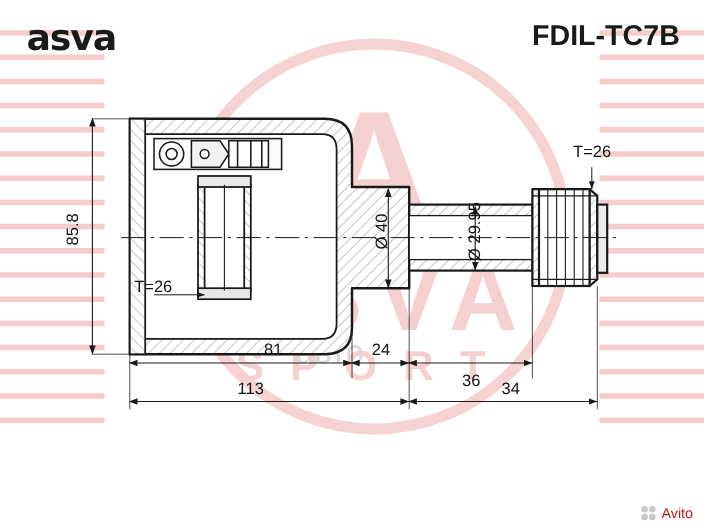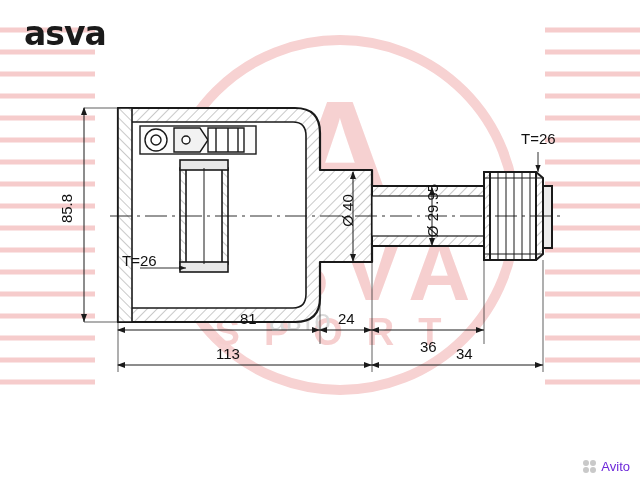--- a/index.html
+++ b/index.html
@@ -18,21 +18,21 @@
     font-family:"DejaVu Sans", sans-serif;
   }
   .partno{
     position:absolute;right:22px;top:17px;
     font-size:26px;font-weight:bold;color:#1a1a1a;
     letter-spacing:0px;
     font-family:"Liberation Sans", sans-serif;
   }
   .wm-avito{
     position:absolute;right:10px;bottom:6px;
-    font-size:13px;color:#6d28d9;
+    font-size:13px;color:#b91c1c;
     display:flex;align-items:center;gap:4px;
   }
   .wm-avito svg{display:block;}
   .lbl{
     position:absolute;
     font-size:15px;color:#111;
     font-family:"Liberation Sans", sans-serif;
     white-space:nowrap;
   }
   .lbl.b{font-weight:normal;}
@@ -210,20 +210,21 @@
       <line x1="372" y1="365" x2="543" y2="365" marker-start="url(#ahs)" marker-end="url(#ah)"></line>
       <line x1="543" y1="260" x2="543" y2="372" stroke-width="0.7"></line>
 
       <line x1="140" y1="268" x2="186" y2="268" stroke-width="0.9" marker-end="url(#ah)"></line>
       <line x1="538" y1="152" x2="538" y2="172" stroke-width="0.9" marker-end="url(#ah)"></line>
     </g>
   </svg>
 
   
   <div class="brand">asva</div>
+  <div class="partno">FDIL-TC7B</div>
 
   <div class="lbl b" style="left:122px;top:252px;">T=26</div>
 
   <div class="lbl b" style="left:521px;top:130px;">T=26</div>
 
   <div class="lbl vert" style="left:36px;top:200px;width:60px;text-align:center;">85.8</div>
 
   <div class="lbl vert" style="left:317px;top:202px;width:60px;text-align:center;">Ø 40</div>
 
   <div class="lbl vert" style="left:390px;top:202px;width:84px;text-align:center;">Ø 29.95</div>

